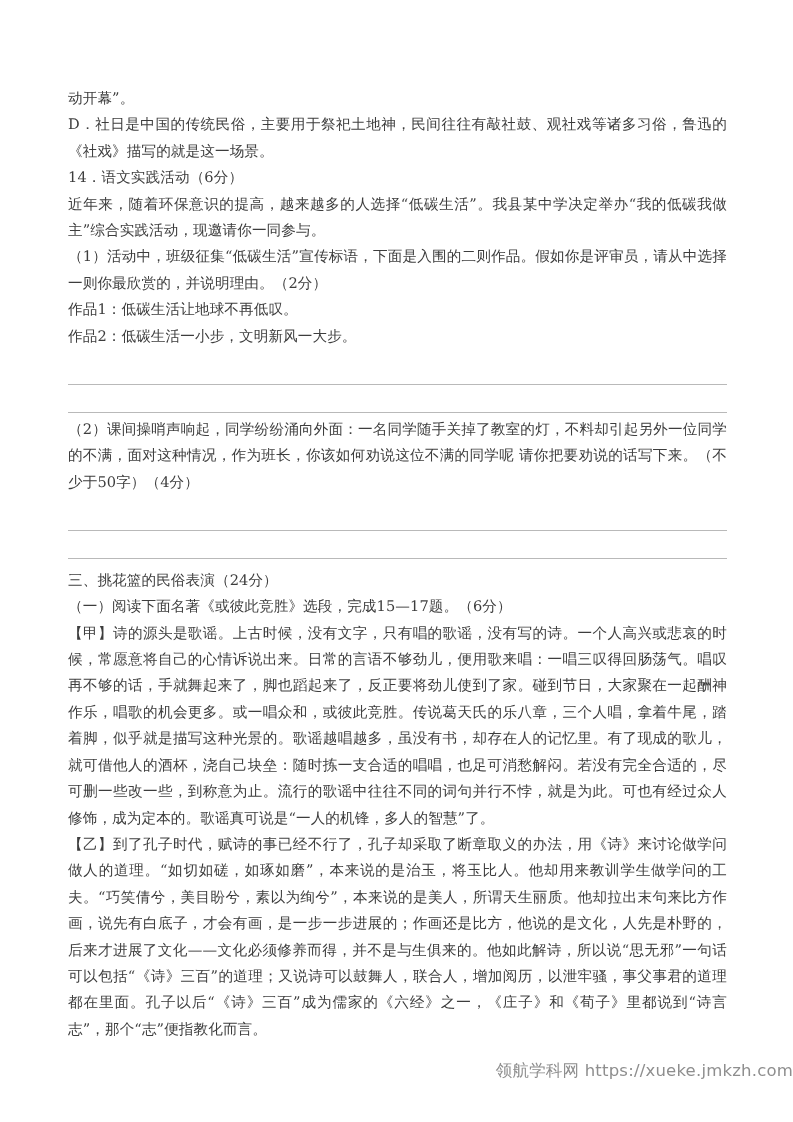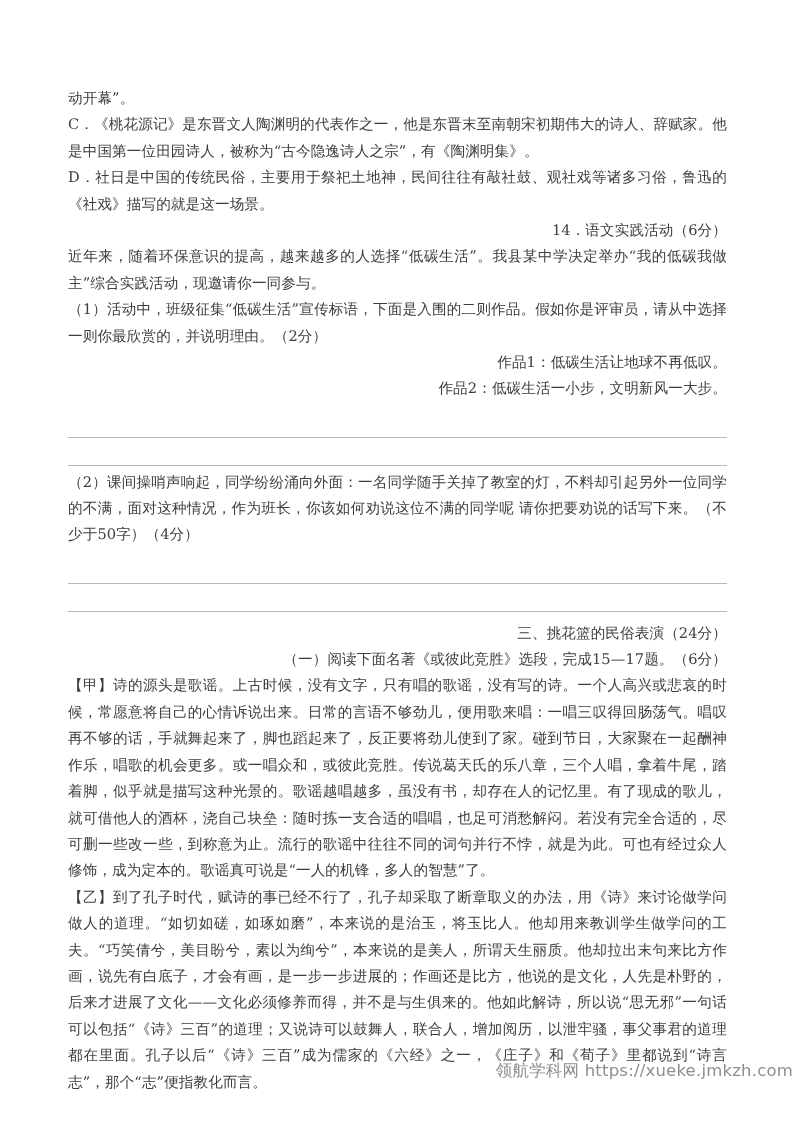--- a/index.html
+++ b/index.html
@@ -32,21 +32,21 @@
     font-size: 14.6px;
     line-height: 26.4px;
     text-align: justify;
     text-justify: inter-ideograph;
     letter-spacing: 0.1px;
     color: #3d3d3d;
     font-weight: 400;
     text-rendering: geometricPrecision;
   }
   p.line.tight {
-    text-align: right;
+    text-align: left;
   }
   .blank-block {
     margin: 0;
     padding: 0;
   }
   .answer-rule {
     height: 26.4px;
     border-bottom: 1px solid #b9b9b9;
     margin: 0;
   }
@@ -70,21 +70,20 @@
 </style>
 </head>
 <body>
 
 <div class="page">
   <div class="doc-body">
 
     <p class="line">动开幕”。</p>
 
 
-    <p class="line">C．《桃花源记》是东晋文人陶渊明的代表作之一，他是东晋末至南朝宋初期伟大的诗人、辞赋家。他是中国第一位田园诗人，被称为“古今隐逸诗人之宗”，有《陶渊明集》。</p>
 
     <p class="line">D．社日是中国的传统民俗，主要用于祭祀土地神，民间往往有敲社鼓、观社戏等诸多习俗，鲁迅的《社戏》描写的就是这一场景。</p>
 
     <p class="line tight">14．语文实践活动（6分）</p>
 
     <p class="line">近年来，随着环保意识的提高，越来越多的人选择“低碳生活”。我县某中学决定举办“我的低碳我做主”综合实践活动，现邀请你一同参与。</p>
 
     <p class="line">（1）活动中，班级征集“低碳生活”宣传标语，下面是入围的二则作品。假如你是评审员，请从中选择一则你最欣赏的，并说明理由。（2分）</p>
 
     <p class="line tight">作品1：低碳生活让地球不再低叹。</p>

